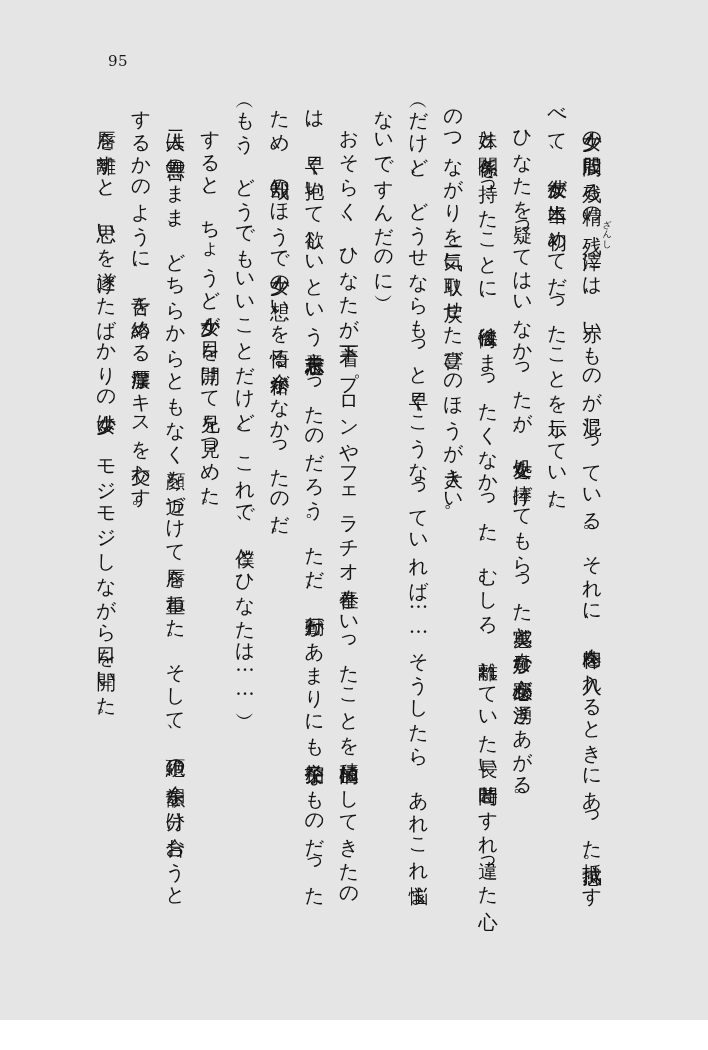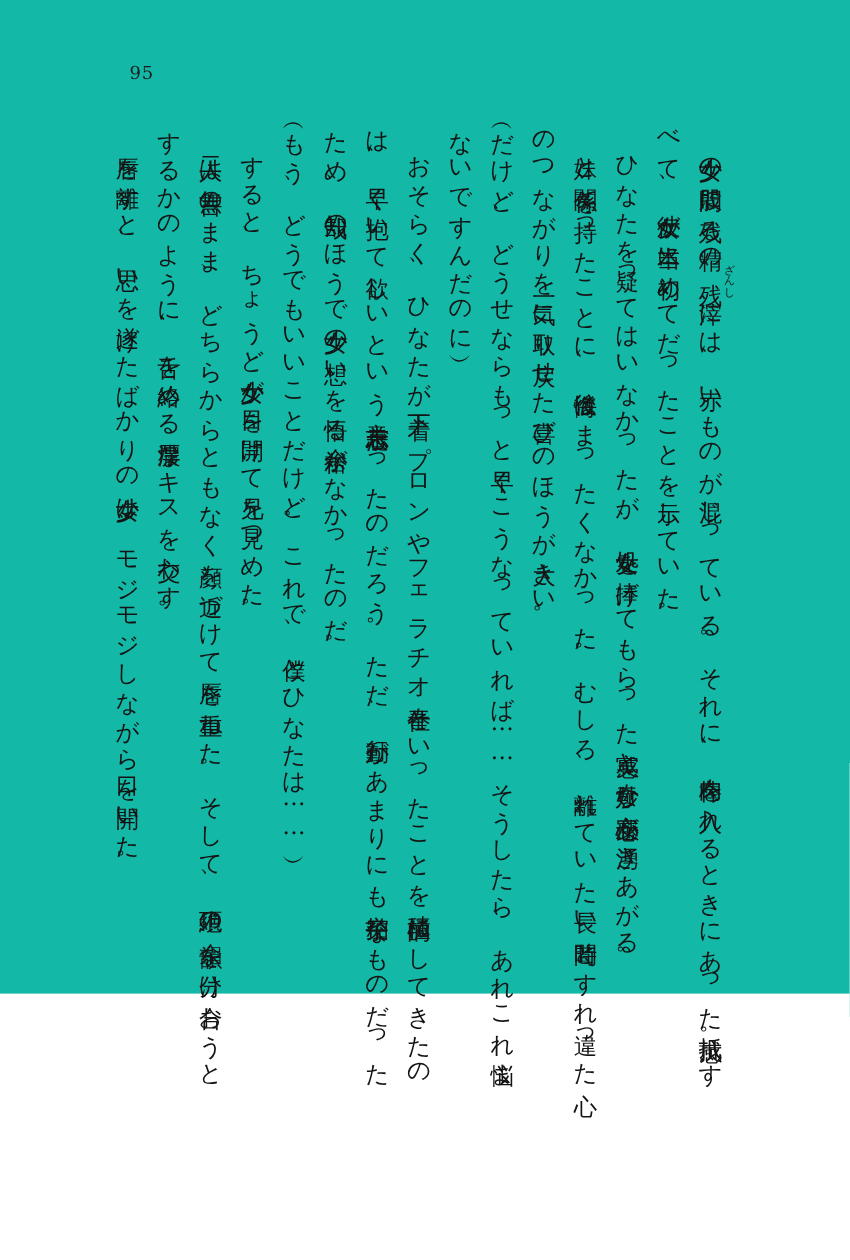--- a/index.html
+++ b/index.html
@@ -10,22 +10,22 @@
   body {
     width: 708px;
     height: 1050px;
     overflow: hidden;
     font-family: "DejaVu Serif", "Liberation Serif", serif;
     color: #111111;
   }
   .page {
     position: relative;
     width: 708px;
-    height: 828px;
-    background: #14b8a6;
+    height: 1020px;
+    background: #e5e5e5;
     box-sizing: border-box;
   }
   .page-number {
     position: absolute;
     top: 52px;
     left: 108px;
     font-size: 15px;
     letter-spacing: 0.5px;
     color: #1a1a1a;
     font-family: "DejaVu Serif", "Liberation Serif", serif;

